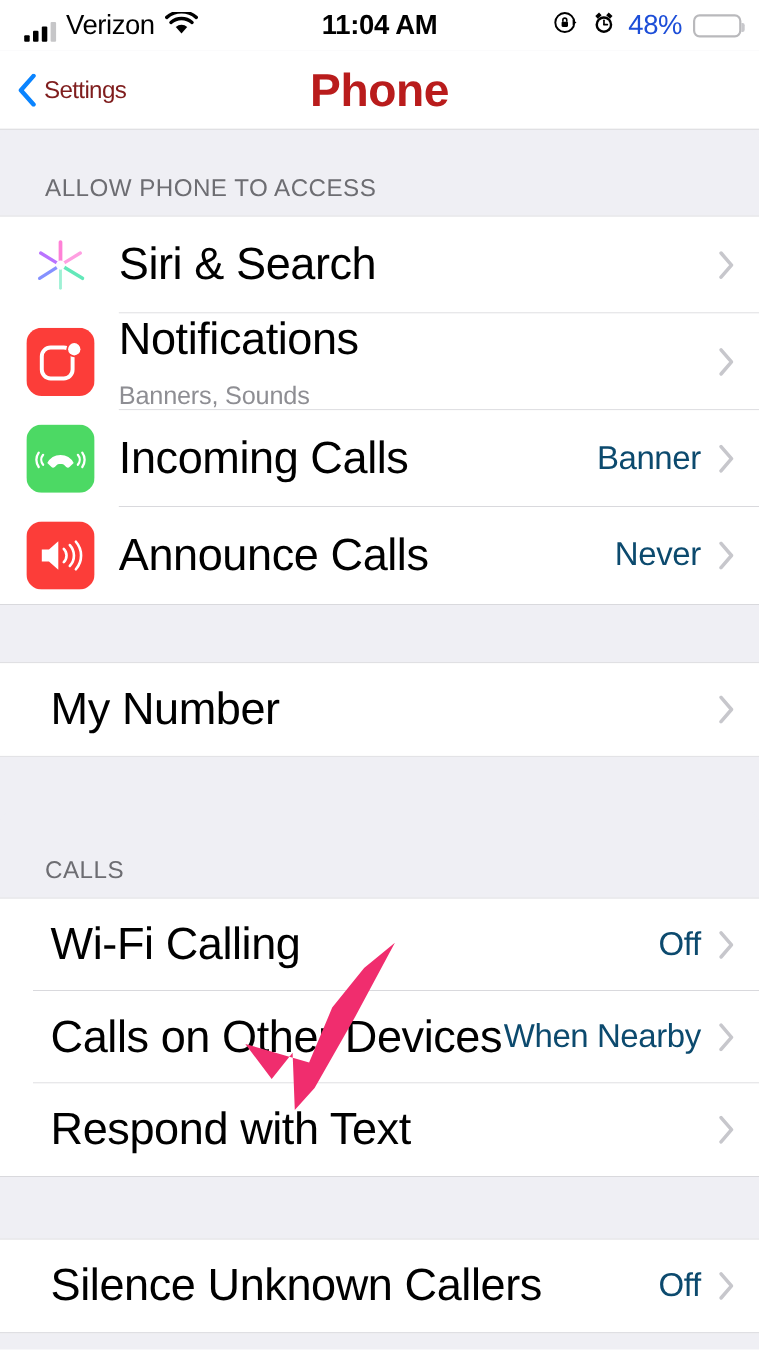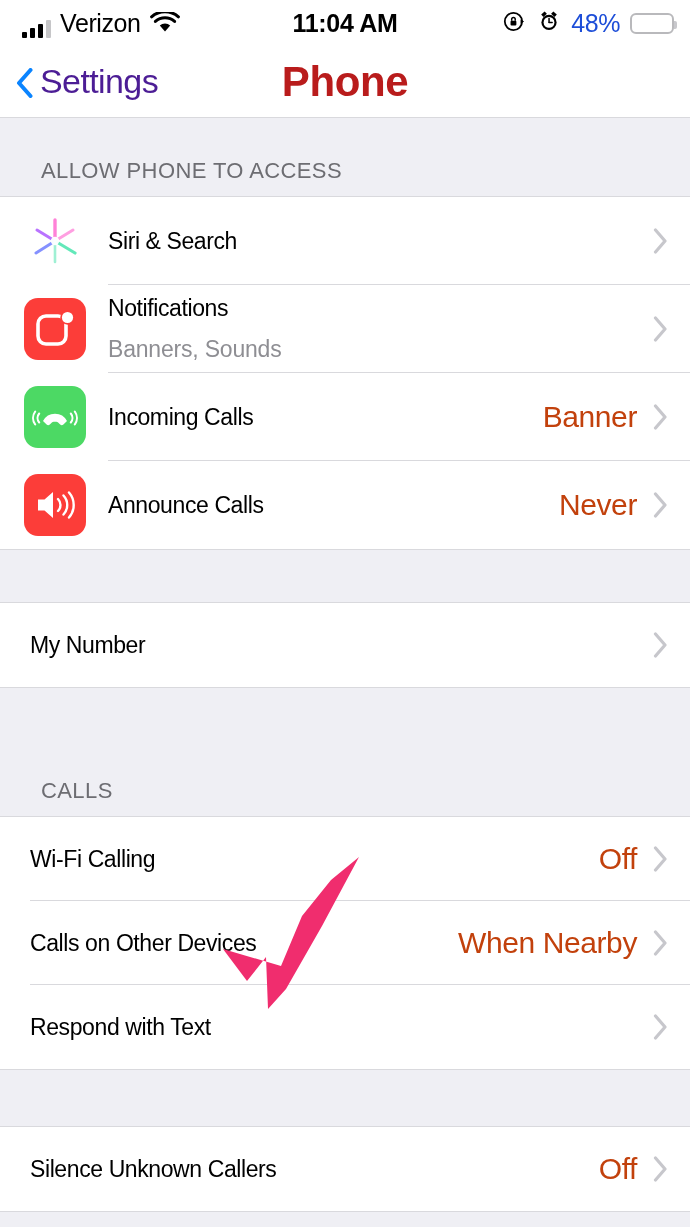--- a/index.html
+++ b/index.html
@@ -48,64 +48,64 @@
     position:relative; height:72px; background:#FFFFFF;
     display:flex; align-items:center;
     border-bottom:1px solid #D9D9DD;
   }
   .nav-back {
     display:flex; align-items:center; gap:7px;
     margin-left:16px; cursor:pointer;
   }
   .nav-back .chev { width:17px; height:30px; flex:none; }
   .nav-back span {
-    font-size:34px; color:#4c1d95; letter-spacing:-0.6px;
+    font-size:22px; color:#7f1d1d; letter-spacing:-0.6px;
   }
   .nav-title {
     position:absolute; left:0; right:0; text-align:center;
     font-size:42px; font-weight:bold; color:#b91c1c; letter-spacing:-0.4px;
     pointer-events:none;
   }
 
   
   .gap { background:#EFEFF4; }
   .section-header {
     background:#EFEFF4;
     font-size:22px; color:#6D6D72; letter-spacing:0.4px;
     padding:0 0 12px 41px;
     display:flex; align-items:flex-end;border-radius:10px;
   }
   .group { background:#FFFFFF; border-top:1px solid #D9D9DD; border-bottom:1px solid #D9D9DD; }
 
   .row {
     position:relative; display:flex; align-items:center;
     background:#FFFFFF; cursor:pointer;
-    padding-left:30px; padding-right:22px;
+    padding-left:46px; padding-right:22px;
   }
   .row.icon-row { height:88px; padding-left:24px; }
   .row.plain-row { height:84px; }
   .row .sep {
     position:absolute; left:30px; right:0; bottom:0; height:1px; background:#D9D9DD;
   }
   .row.icon-row .sep { left:108px; }
   .row:last-child .sep { display:none; }
 
   .app-icon {
     width:62px; height:62px; border-radius:14px; flex:none;
     margin-right:22px; position:relative; overflow:hidden;
   }
   .row-label {
-    font-size:23px; color:#000; letter-spacing:-0.4px; line-height:1.15;
+    font-size:41px; color:#000; letter-spacing:-0.4px; line-height:1.15;
   }
   .row-sub {
     font-size:23px; color:#8E8E93; letter-spacing:-0.2px; margin-top:14px;
   }
   .labelwrap { display:flex; flex-direction:column; justify-content:center; flex:1; }
   .row-value {
-    font-size:30px; color:#c2410c; letter-spacing:-0.4px; margin-left:auto;
+    font-size:30px; color:#0c4a6e; letter-spacing:-0.4px; margin-left:auto;
   }
   .chev-right { width:15px; height:26px; margin-left:16px; flex:none; }
 
   
   .siri-bg {
     width:100%; height:100%;
     background:
       radial-gradient(circle at 50% 50%, rgba(255,255,255,0.95) 0%, rgba(255,255,255,0) 16%),
       radial-gradient(ellipse at 22% 30%, #7B3FA0 0%, rgba(123,63,160,0) 55%),
       radial-gradient(ellipse at 78% 26%, #E0429B 0%, rgba(224,66,155,0) 55%),

